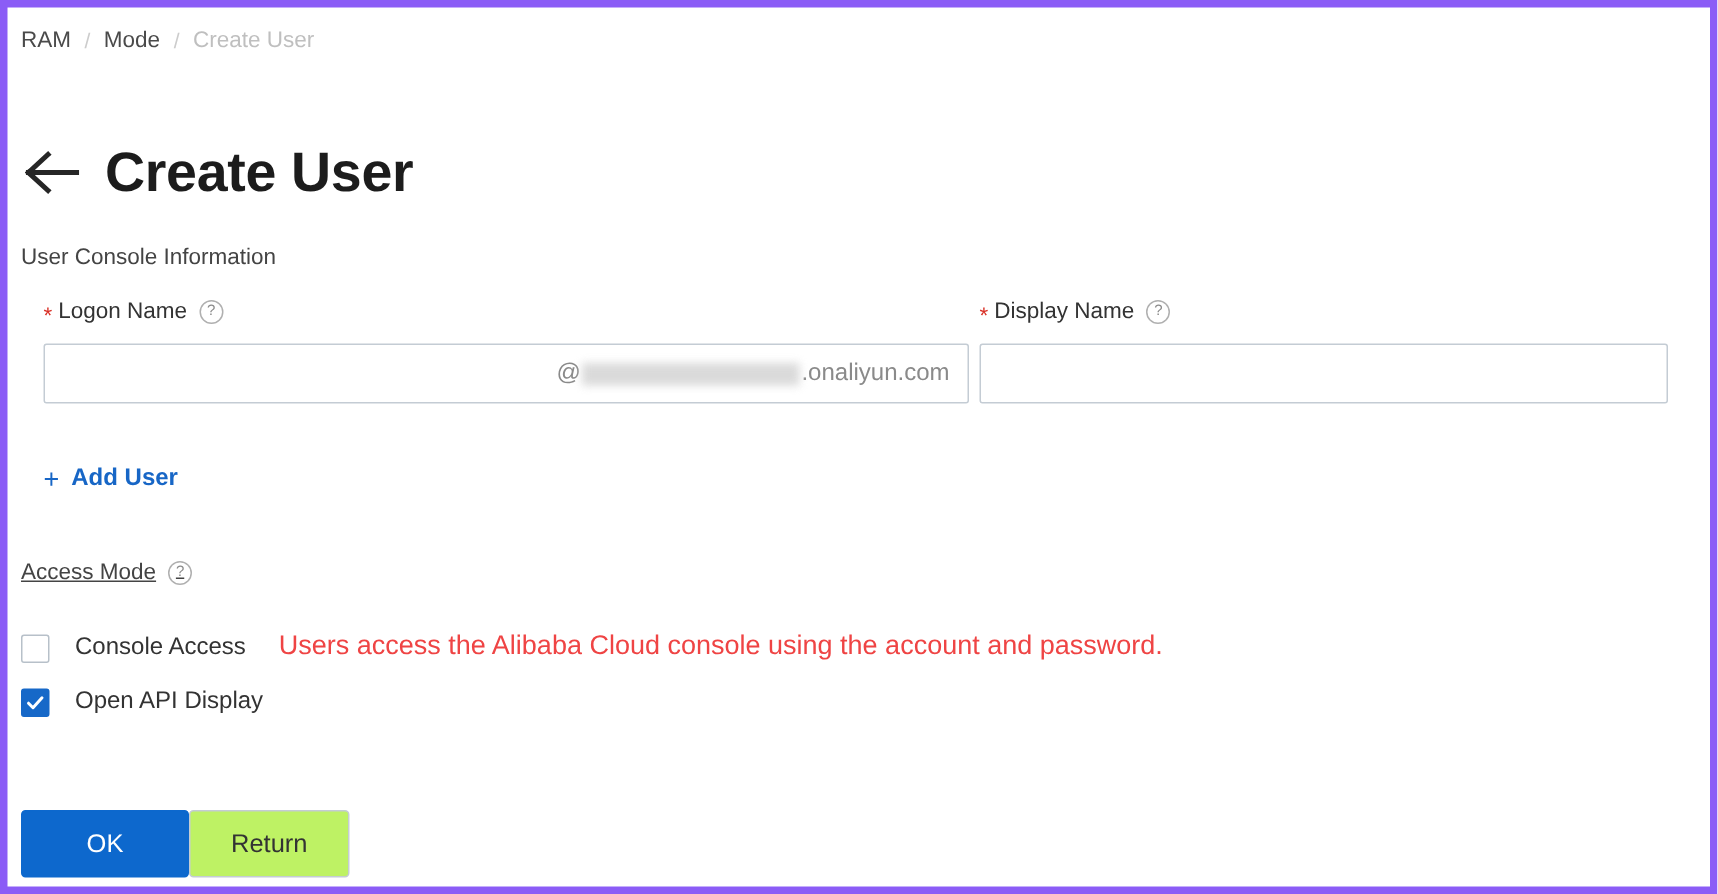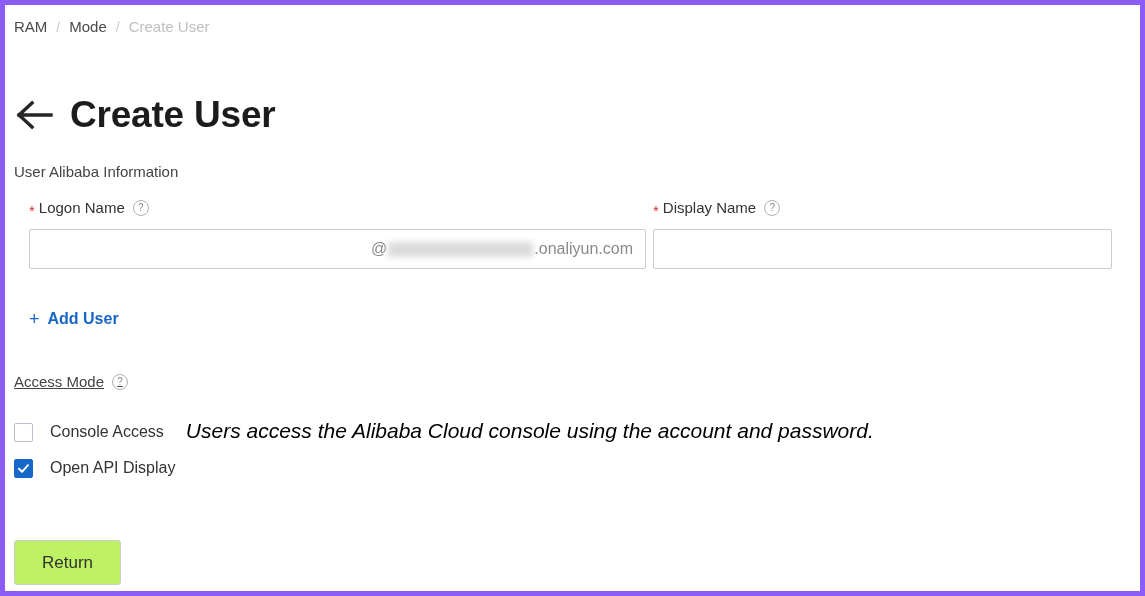--- a/index.html
+++ b/index.html
@@ -254,25 +254,24 @@
 
   .cb-label {
     font-size: 16px;
     line-height: 20px;
     color: #333333;
     margin-left: 17px;
     white-space: nowrap;
     flex: none;
   }
   .cb-desc {
-    font-size: 21px;
+    font-size: 18px;
     line-height: 23px;
-    color: #000000;
+    color: #ef4444;
     margin-left: 22px;
-    font-style: italic;
   }
   .cb-row.wrap .cb-desc {
     margin-left: 22px;
   }
   .cb-row.wrap {
     align-items: flex-start;
     flex-wrap: wrap;
   }
   .cb-row.wrap .cb-desc {
     max-width: 860px;
@@ -326,21 +325,21 @@
 
   <div class="title-row">
     <div class="back-arrow">
       <svg width="38" height="30" viewBox="0 0 38 30" aria-hidden="true">
         <path d="M3 15 L16 3 M3 15 L16 27 M3 15 L35 15" fill="none" stroke="#262626" stroke-width="3.4" stroke-linecap="square" stroke-linejoin="miter"></path>
       </svg>
     </div>
     <h1 class="page-title">Create User</h1>
   </div>
 
-  <div class="section-heading">User Alibaba Information</div>
+  <div class="section-heading">User Console Information</div>
 
   <div class="form-row">
 
     <div class="field logon">
       <div class="field-label">
         <span class="req-star">*</span>
         <span class="label-text">Logon Name</span>
         <span class="help-icon">?</span>
       </div>
       <div class="input-box logon-box">
@@ -391,16 +390,17 @@
         <svg class="tick" width="13" height="13" viewBox="0 0 13 13" aria-hidden="true">
           <path d="M2 6.8 L5 9.8 L11 3.2" fill="none" stroke="#ffffff" stroke-width="2" stroke-linecap="round" stroke-linejoin="round"></path>
         </svg>
       </span>
       <span class="cb-label">Open API Display</span>
     </div>
 
   </div>
 
   <div class="button-bar">
+    <div class="btn btn-primary">OK</div>
     <div class="btn btn-default">Return</div>
   </div>
 
 </div>
 
 </body></html>

